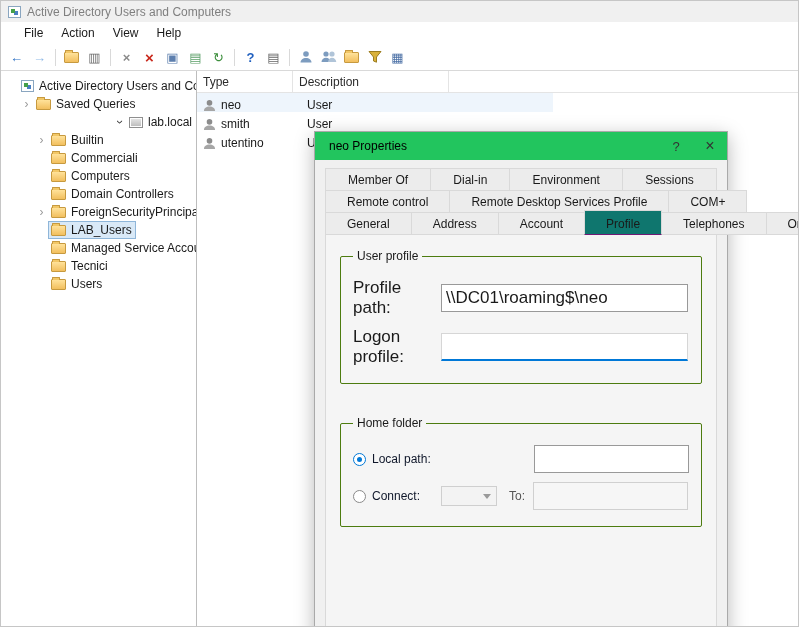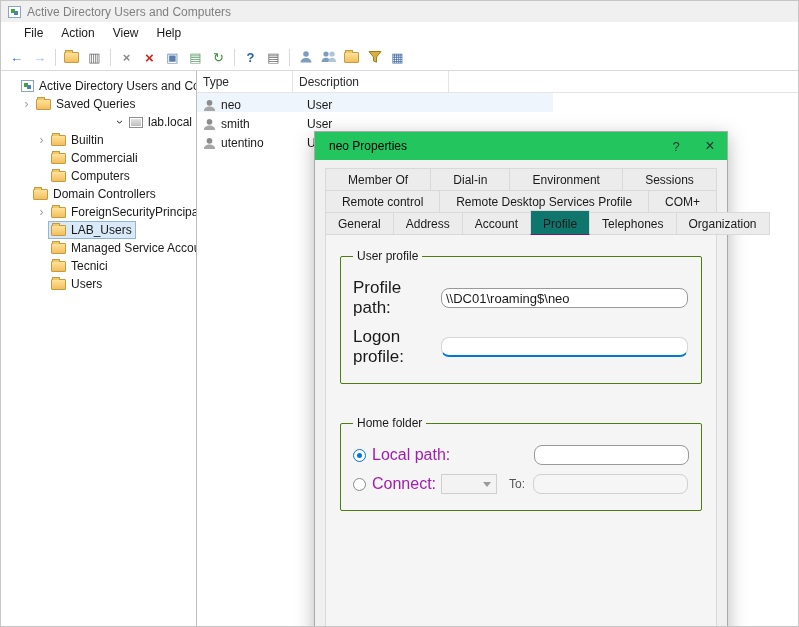--- a/index.html
+++ b/index.html
@@ -47,32 +47,32 @@
 
 
 .dialog{position:absolute;left:313px;top:130px;width:414px;height:560px;background:#f0f0f0;border:1px solid #a9a9a9;box-shadow:0 5px 18px rgba(0,0,0,.28);display:flex;flex-direction:column;z-index:10}
 .dlg-title{display:flex;align-items:center;height:28px;background:#22c55e;padding-left:14px;flex:0 0 auto}
 .dlg-title .ttl{flex:1;font-size:12px;color:#000}
 .dbtn{width:34px;height:28px;display:flex;align-items:center;justify-content:center;font-size:13px;color:#333}
 .dbtn.close{font-size:16px}
 .tabs{margin:8px 10px 0;flex:0 0 auto}
 .tabrow{display:flex}
 .tabrow + .tabrow{margin-top:-1px}
-.tab{flex:1 1 auto;text-align:center;font-size:12px;padding:4px 12px 3px;background:#ececec;border:1px solid #d9d9d9;white-space:nowrap;margin-left:-1px;position:relative;color:#1a1a1a}
+.tab{flex:1 1 auto;text-align:center;font-size:12px;padding:4px 21px 3px;background:#ececec;border:1px solid #d9d9d9;white-space:nowrap;margin-left:-1px;position:relative;color:#1a1a1a}
 .tab:first-child{margin-left:0}
 .tab.active{background:#0f766e;z-index:4;margin-top:-2px;padding-top:6px;border-bottom:1px solid #701a75}
 .dlg-body{margin:-1px 10px 12px;background:#f5f5f5;border:1px solid #d9d9d9;flex:1;padding-top:14px;position:relative;z-index:1}
 fieldset{border:1px solid #4d7c0f;border-radius:2px;margin:0 14px 32px;padding:6px 12px 12px}
 legend{font-size:12px;color:#1a1a1a;padding:0 4px}
 .frow{display:flex;align-items:center;margin:9px 0 4px}
 .flabel{width:88px;font-size:17px;color:#1a1a1a}
-.rlabel{font-size:16px;color:#a21caf}
+.rlabel{font-size:12px;color:#0f172a}
 .wlocal{width:162px}
 .wconnect{width:69px}
-.txt{height:20px;border:1px solid #999;font-size:13px;padding:0 4px;background:#fff;color:#1a1a1a;border-radius:8px;outline:none}
+.txt{height:28px;border:1px solid #999;font-size:17px;padding:0 4px;background:#fff;color:#1a1a1a;border-radius:0;outline:none}
 .txt.focus{border:1px solid #d6d6d6;border-bottom:2px solid #0078d7}
 .txt.dis{background:#f6f6f6;border-color:#d0d0d0;color:#777}
 .w247{width:247px}.w155{width:155px}
 .radio{width:13px;height:13px;border-radius:50%;border:1px solid #8a8a8a;background:#fff;display:inline-block;position:relative;margin-right:6px;flex:0 0 auto}
 .radio.on{border-color:#0078d7}
 .radio.on::after{content:"";position:absolute;left:3px;top:3px;width:5px;height:5px;border-radius:50%;background:#0078d7}
 .cbo{width:56px;height:20px;background:#f3f3f3;border:1px solid #cfcfcf;display:inline-flex;align-items:center;justify-content:flex-end;padding-right:5px}
 .caret{width:0;height:0;border-left:4px solid transparent;border-right:4px solid transparent;border-top:5px solid #9a9a9a}
 .tolabel{margin-left:12px;margin-right:8px;font-size:12px;color:#555}
 </style>
@@ -195,21 +195,21 @@
             <span class="tlbl">Commerciali</span>
           </span>
         </div>
         <div class="trow" style="padding-left: 34px;">
           <span class="chev none"></span>
           <span class="titem">
             <span class="ic-folder"></span>
             <span class="tlbl">Computers</span>
           </span>
         </div>
-        <div class="trow" style="padding-left: 16px;">
+        <div class="trow" style="padding-left: 34px;">
           <span class="chev none"></span>
           <span class="titem">
             <span class="ic-folder"></span>
             <span class="tlbl">Domain Controllers</span>
           </span>
         </div>
         <div class="trow" style="padding-left: 34px;">
           <span class="chev collapsed">›</span>
           <span class="titem">
             <span class="ic-folder"></span>

